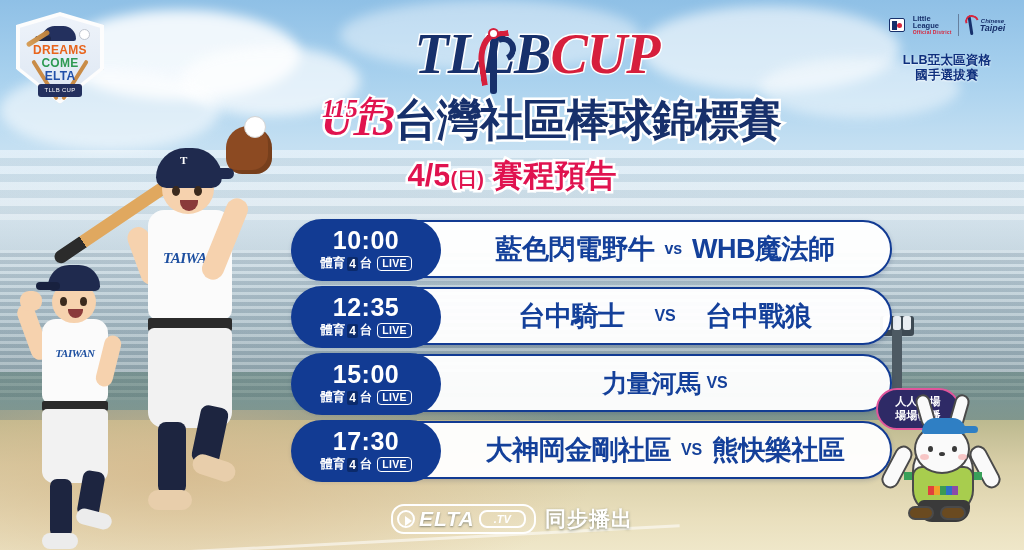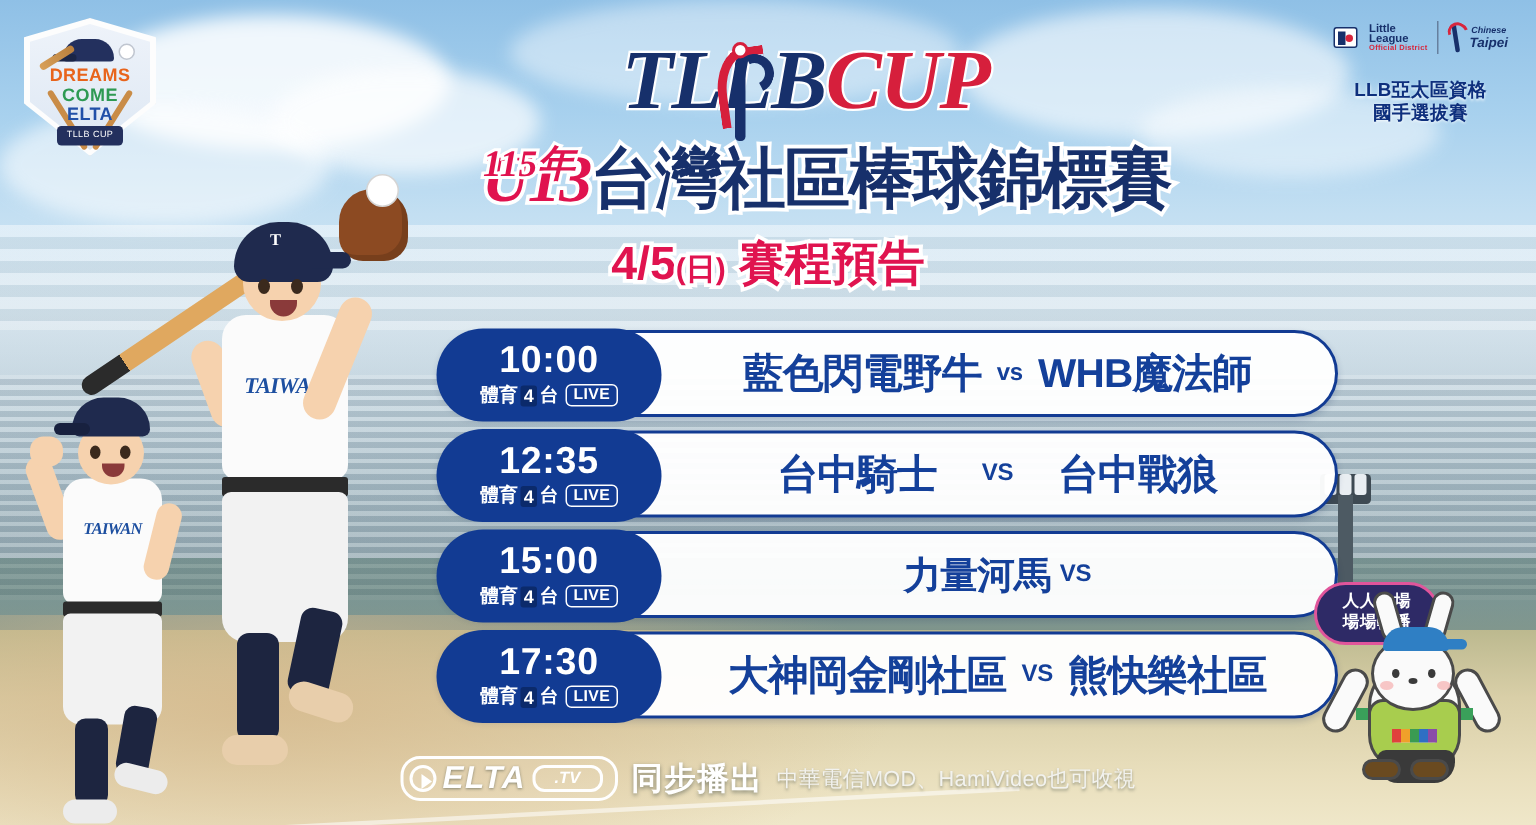--- a/index.html
+++ b/index.html
@@ -606,16 +606,15 @@
     <div class="m-nose"></div>
   </div>
 
   <div class="bcast">
     <div class="elta">
       <div class="play"></div>
       <div class="word">ELTA</div>
       <div class="tv">.TV</div>
     </div>
     <div class="sync">同步播出</div>
-    <div class="note">中華電信MOD、HamiVideo也可收視</div>
   </div>
 
 </div>
 
 </body></html>

